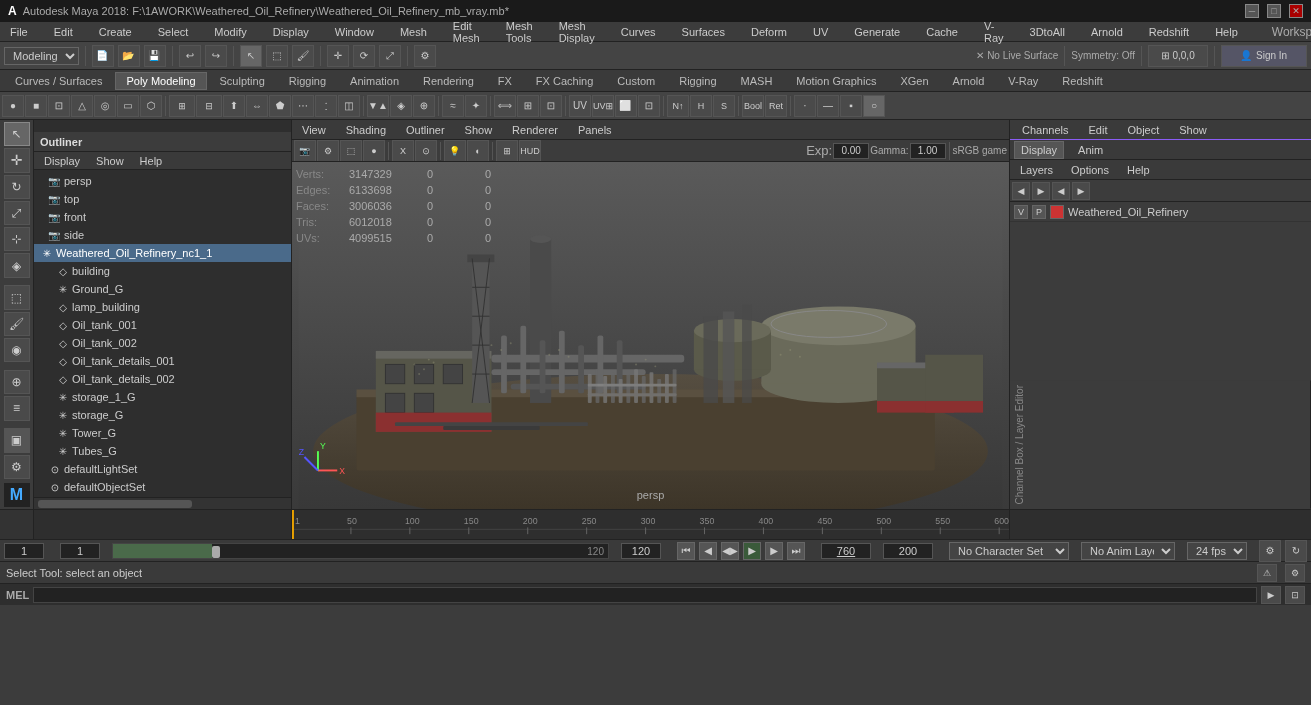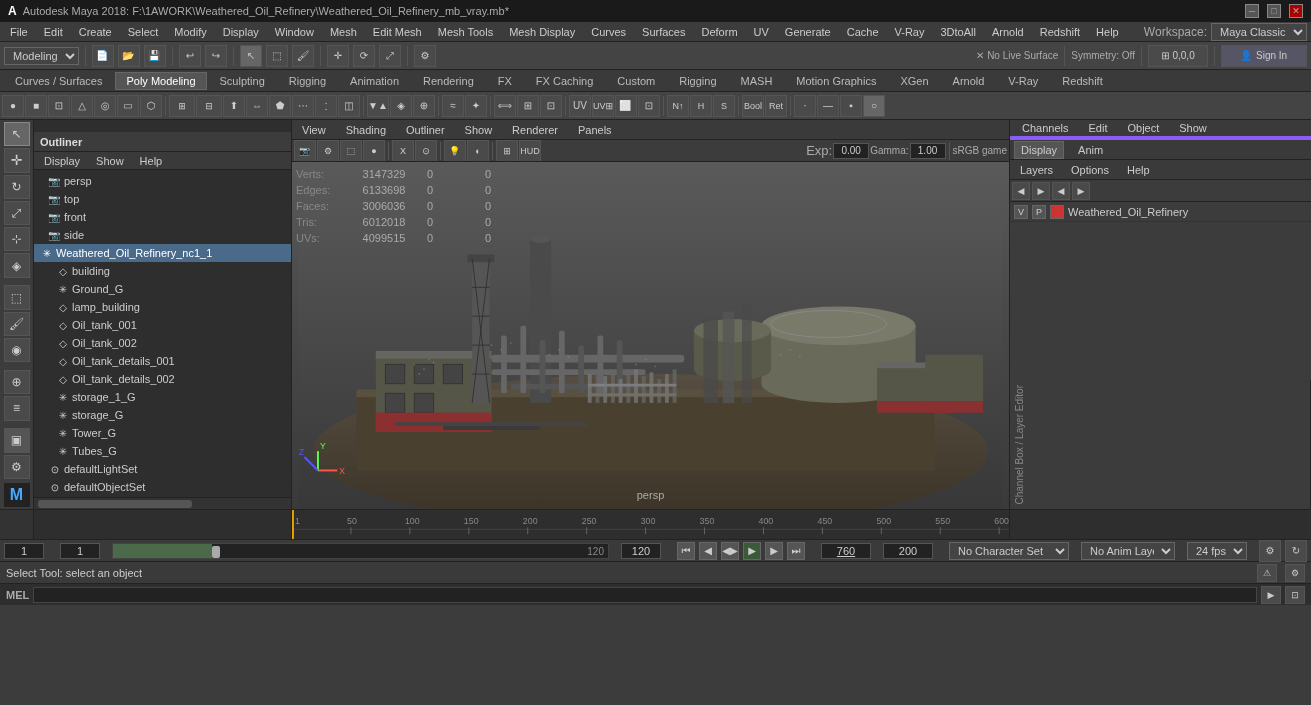--- a/index.html
+++ b/index.html
@@ -21,21 +21,21 @@
     .title-btn { width: 14px; height: 14px; background: #555; border: 1px solid #888; cursor: pointer; display: flex; align-items: center; justify-content: center; font-size: 9px; }
 
     
     #menubar {
       height: 20px;
       background: #3c3c3c;
       display: flex;
       align-items: center;
       padding: 0 4px;
       border-bottom: 1px solid #222;
-      gap: 4px;
+      gap: 14px;
     }
     .menu-item {
       padding: 2px 6px;
       cursor: pointer;
       color: #ccc;
       font-size: 11px;
     }
 
     
     #toolbar1 {
@@ -252,21 +252,21 @@
       flex-direction: column;
       border-left: 1px solid #222;
     }
     #right-header {
       height: 20px;
       background: #3a3a3a;
       display: flex;
       align-items: center;
       padding: 0 6px;
       gap: 8px;
-      border-bottom: 4px solid #8b5cf6;
+      border-bottom: 1px solid #8b5cf6;
     }
     #right-content {
       flex: 1;
       background: #3c3c3c;
     }
     #layers-header {
       height: 20px;
       background: #3a3a3a;
       display: flex;
       align-items: center;
@@ -279,21 +279,21 @@
       display: flex;
       align-items: center;
       padding: 0 4px;
       gap: 4px;
       border-bottom: 1px solid #333;
     }
     .layer-vis { width: 14px; height: 14px; background: #555; border: 1px solid #666; cursor: pointer; font-size: 9px; display: flex; align-items: center; justify-content: center; }
     .layer-color { width: 14px; height: 14px; border: 1px solid #666; cursor: pointer; }
     .stat-row { display: flex; gap: 8px; }
     .stat-label { width: 45px; color: #888; }
-    .stat-val { width: 70px; text-align: center; }
+    .stat-val { width: 70px; }
     .stat-z1 { width: 50px; }
 
     
     #timeline {
       height: 30px;
       background: #333;
       display: flex;
       align-items: center;
       border-top: 1px solid #222;
       overflow: hidden;

